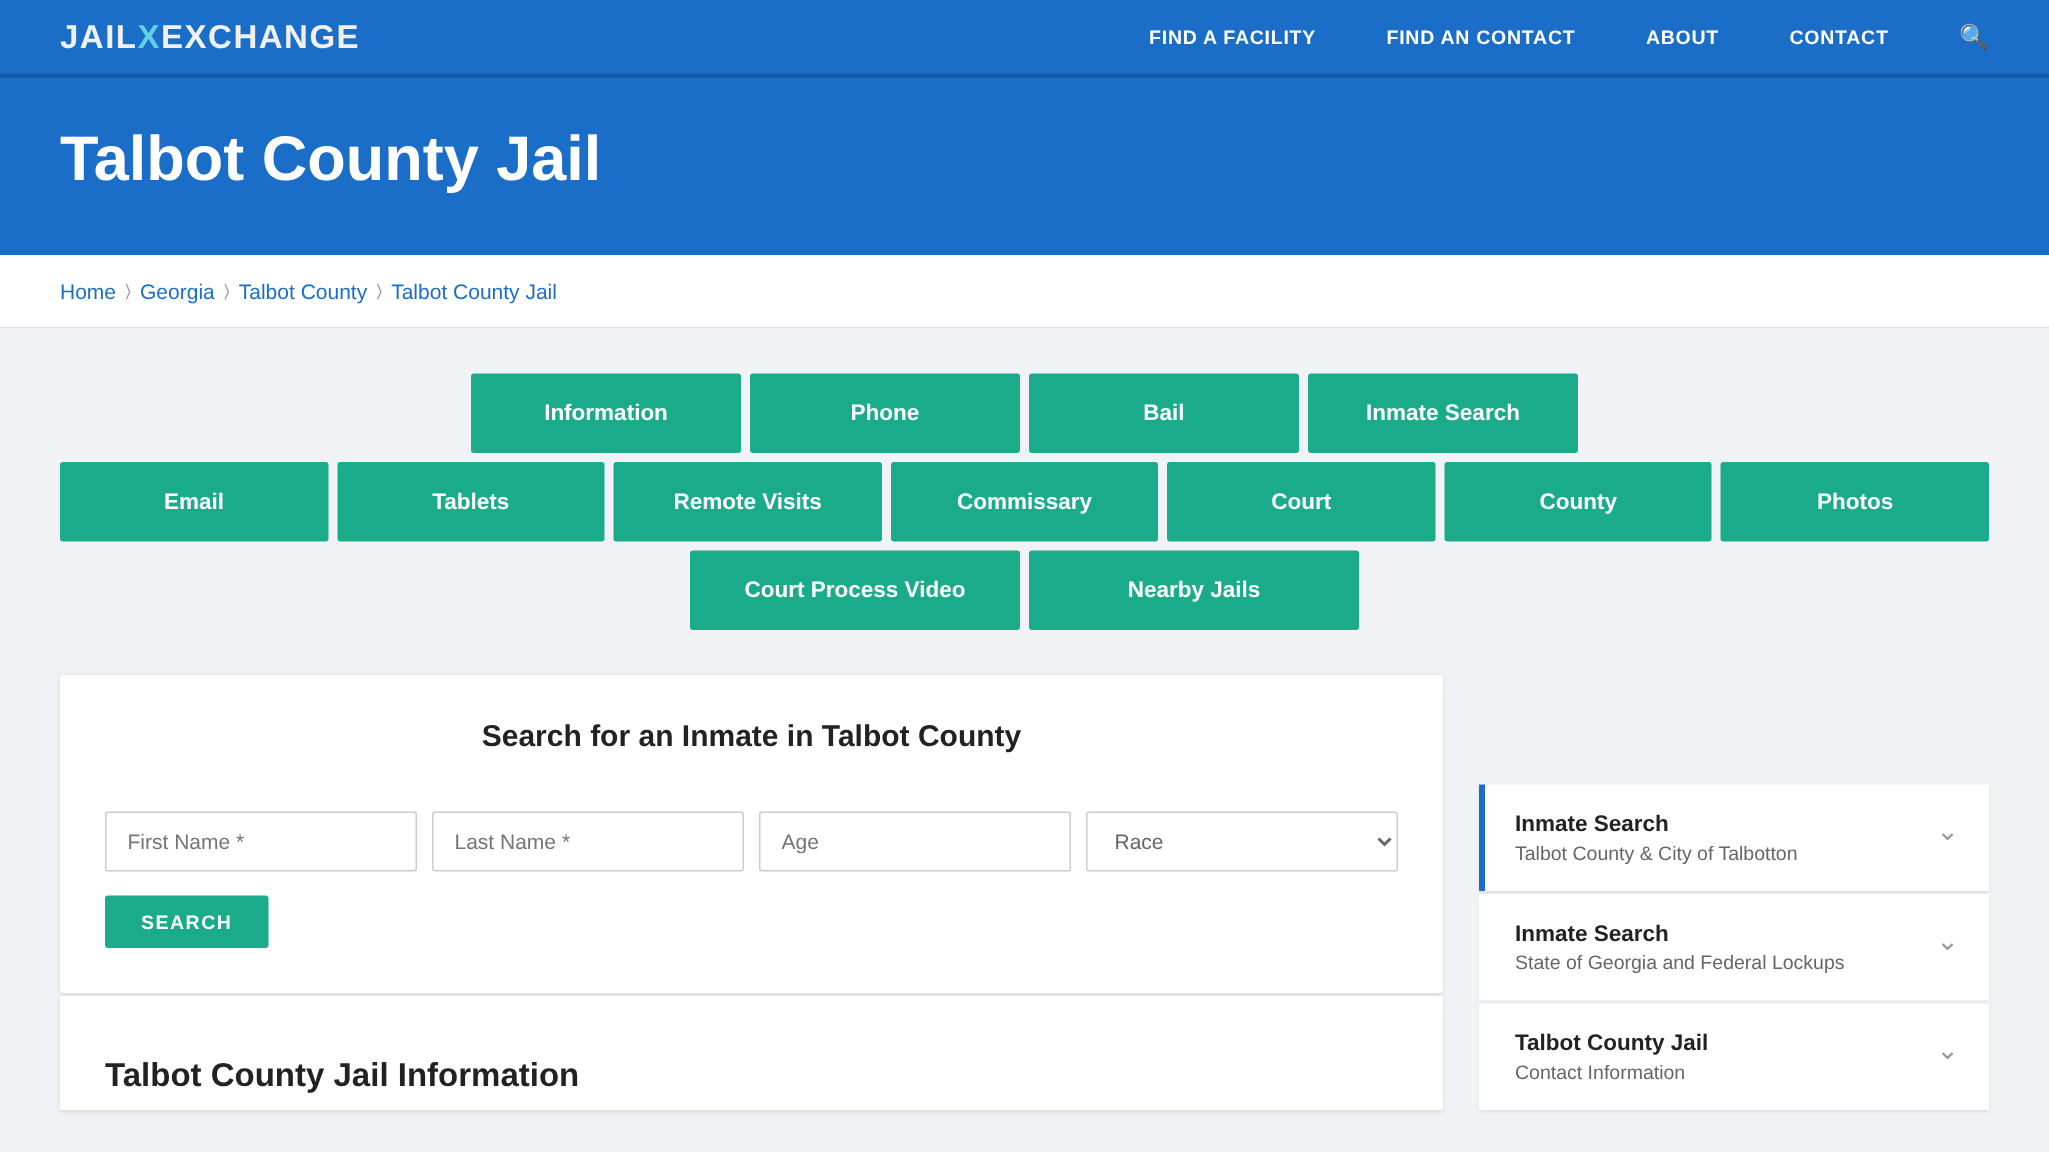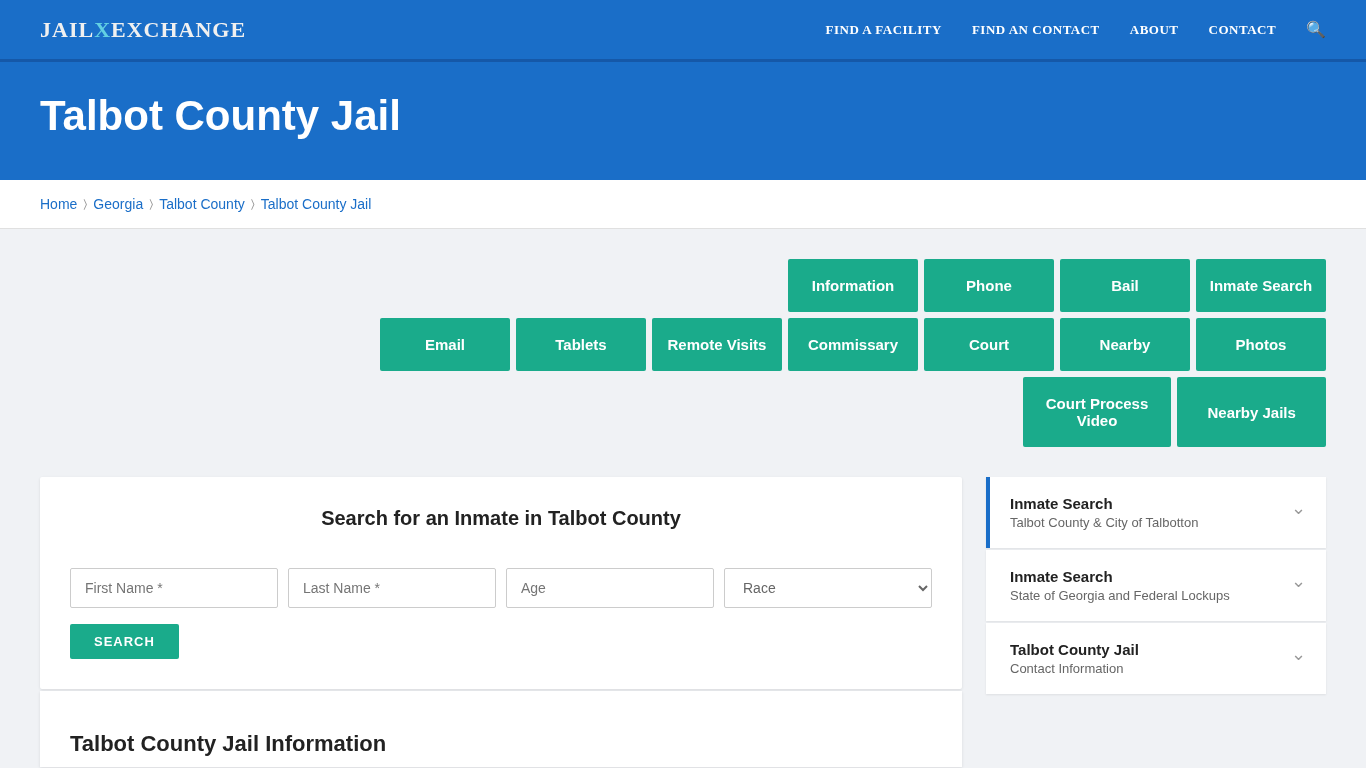--- a/index.html
+++ b/index.html
@@ -2,40 +2,39 @@
 <html><head>
   <meta charset="utf-8">
   <style>
     * { margin: 0; padding: 0; box-sizing: border-box; }
     body { font-family: Arial, sans-serif; background: #f0f2f5; color: #333; }
 
     
     .header {
       background: #1a6ec8;
       padding: 0 40px;
-      height: 62px;
+      height: 52px;
       display: flex;
       align-items: center;
       justify-content: space-between;
       border-bottom: 3px solid #1558a8;
-      font-family: Liberation Serif, serif;
     }
     .logo {
       font-size: 22px;
       font-weight: 900;
       letter-spacing: 1px;
       color: white;
     }
     .logo span {
       color: #f0f0f0;
     }
     .nav {
       display: flex;
       align-items: center;
-      gap: 30px;
+      gap: 47px;
     }
     .nav a {
       color: white;
       text-decoration: none;
       font-size: 13px;
       font-weight: 700;
       letter-spacing: 0.5px;
       cursor: pointer;
     }
     .nav-search {
@@ -85,21 +84,20 @@
       padding: 30px 40px;
       background: #f0f2f5;
     }
 
     
     .button-grid {
       display: flex;
       flex-direction: column;
       gap: 6px;
       margin-bottom: 30px;
-      align-items: flex-end;
     }
     .button-row {
       display: flex;
       gap: 6px;
       justify-content: center;
     }
     .grid-btn {
       background: #1aab8b;
       color: white;
       border: none;
@@ -114,20 +112,21 @@
       border-radius: 2px;
     }
     .btn-narrow {
       max-width: 220px;
     }
 
     
     .content-area {
       display: flex;
       gap: 24px;
+      align-items: flex-end;
     }
 
     
     .search-box {
       background: white;
       padding: 30px;
       flex: 1;
       border-radius: 2px;
       box-shadow: 0 1px 3px rgba(0,0,0,0.1);
     }
@@ -257,21 +256,21 @@
       <button class="grid-btn">Phone</button>
       <button class="grid-btn">Bail</button>
       <button class="grid-btn">Inmate Search</button>
     </div>
     <div class="button-row">
       <button class="grid-btn">Email</button>
       <button class="grid-btn">Tablets</button>
       <button class="grid-btn">Remote Visits</button>
       <button class="grid-btn">Commissary</button>
       <button class="grid-btn">Court</button>
-      <button class="grid-btn">Nearby</button>
+      <button class="grid-btn">County</button>
       <button class="grid-btn">Photos</button>
     </div>
     <div class="button-row">
       <button class="grid-btn btn-narrow">Court Process Video</button>
       <button class="grid-btn btn-narrow">Nearby Jails</button>
     </div>
   </div>
 
   <div class="content-area">
 

